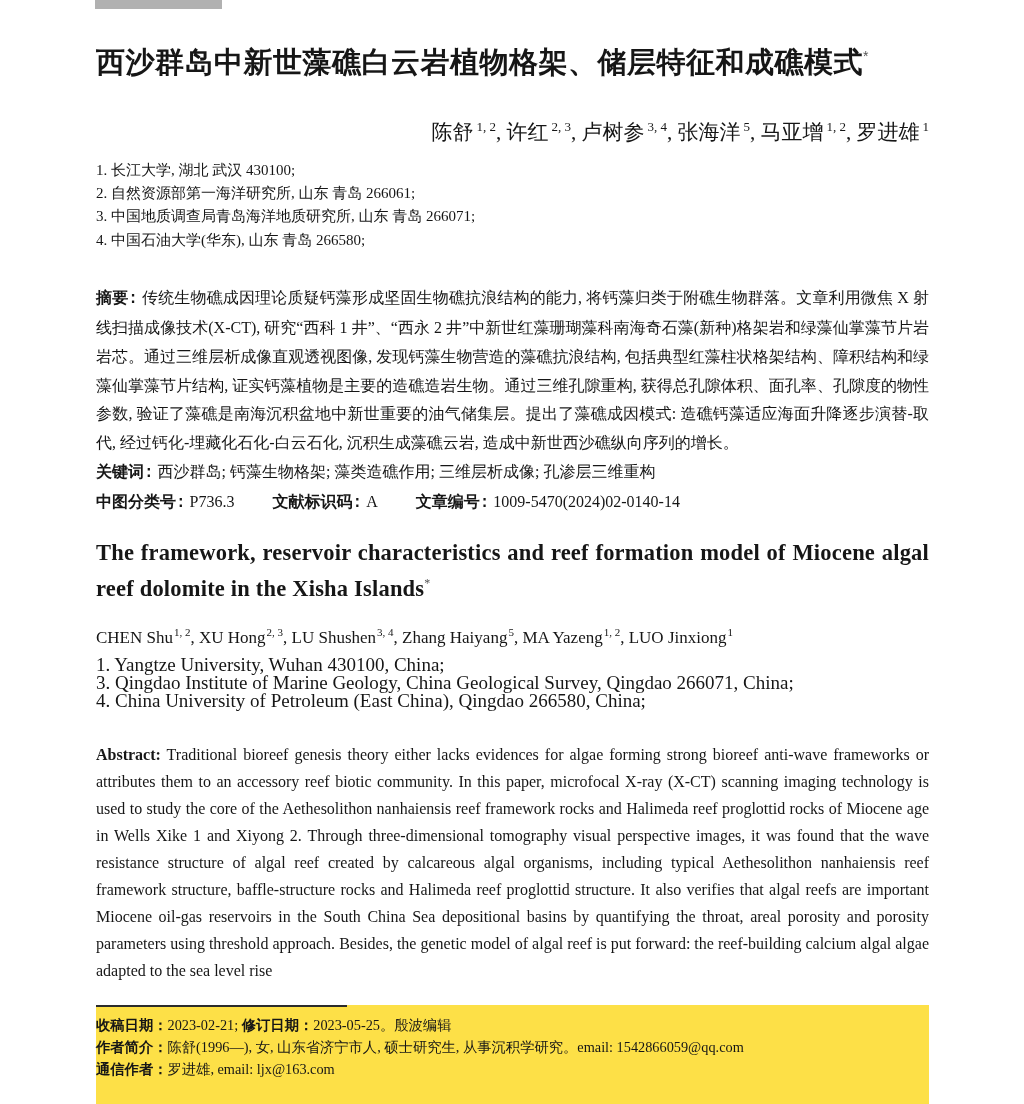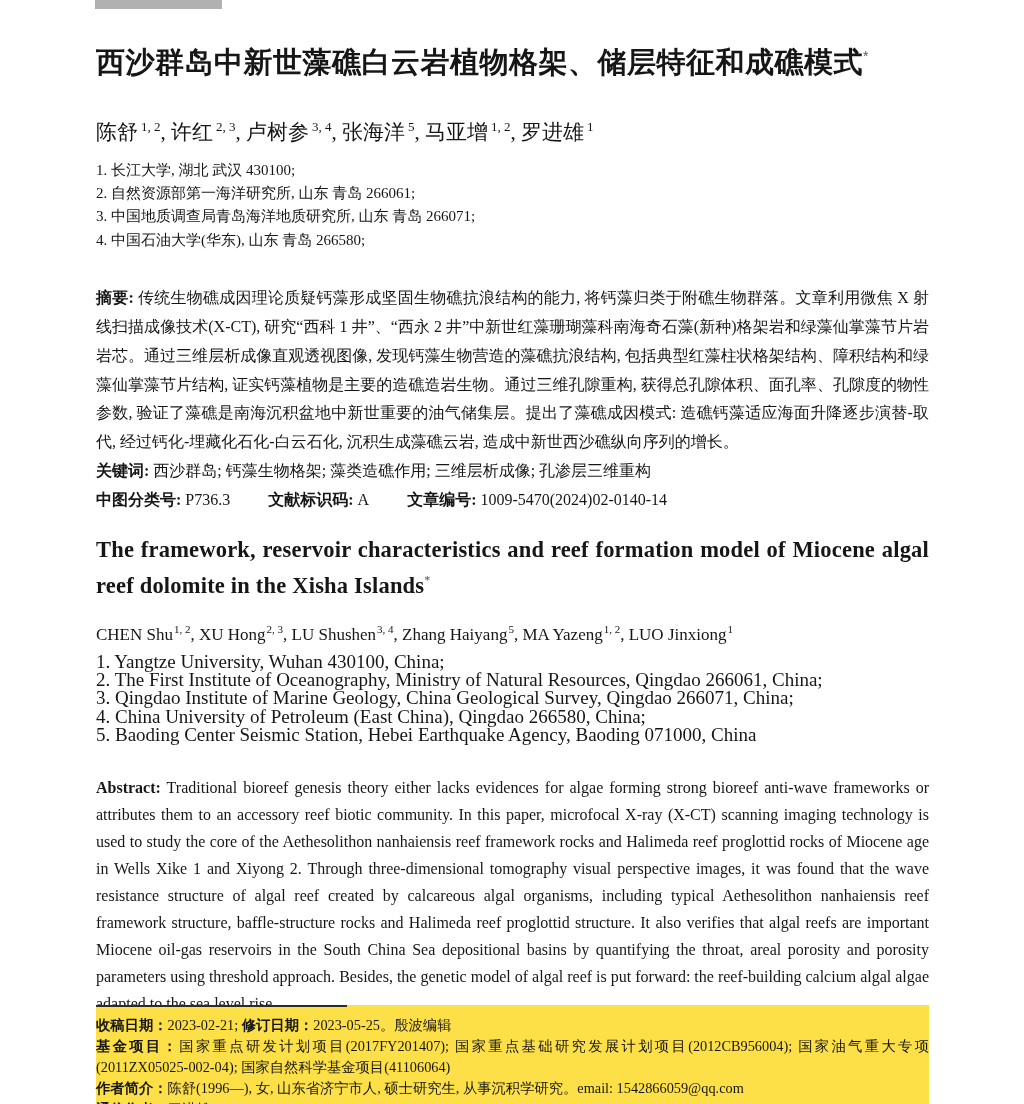--- a/index.html
+++ b/index.html
@@ -12,27 +12,27 @@
   .topbar{position:absolute;left:95px;top:0;width:127px;height:9px;background:#b1b1b1;}
   .page{position:absolute;left:96px;top:0;width:833px;}
 
   .cn-title{
     margin:37px 0 0;
     font-family:Liberation Sans, sans-serif;
     font-weight:700;font-size:29px;line-height:38px;letter-spacing:0.5px;
   }
   .cn-title sup{font-size:14px;font-weight:400;color:#555;}
 
-  .cn-authors{margin:32px 0 0;font-size:21px;line-height:27px;}
+  .cn-authors{margin:32px 0 0;font-size:21px;line-height:27px;text-align:right;}
   .cn-authors sup{font-size:13px;margin-left:3px;letter-spacing:0;}
 
   .cn-affils{margin:13px 0 0;font-size:15px;line-height:23.4px;}
   .cn-affils div{white-space:nowrap;}
 
-  .hei{font-family:Liberation Serif, serif;font-weight:700;font-style:normal;}
+  .hei{font-family:Liberation Mono, monospace;font-weight:700;font-style:normal;}
 
   .cn-abstract{margin:32px 0 0;font-size:16px;line-height:28.8px;text-align:justify;}
   .cn-keywords{margin:0;font-size:16px;line-height:28.8px;text-align:justify;}
   .cn-class{margin:0;font-size:16px;line-height:28.8px;}
   .cn-class .pair{margin-right:38px;}
   .cn-class .pair:last-child{margin-right:0;}
 
   .en-title{
     margin:20px 0 0;font-size:22.5px;line-height:30.5px;font-weight:700;
     text-align:justify;letter-spacing:0.2px;
@@ -76,29 +76,26 @@
   <p class="cn-keywords"><b class="hei">关键词:</b><span> 西沙群岛; 钙藻生物格架; 藻类造礁作用; 三维层析成像; 孔渗层三维重构</span></p>
 
   <p class="cn-class"><span class="pair"><b class="hei">中图分类号:</b><span> P736.3</span></span><span class="pair"><b class="hei">文献标识码:</b><span> A</span></span><span class="pair"><b class="hei">文章编号:</b><span> 1009-5470(2024)02-0140-14</span></span></p>
 
   <p class="en-title"><span>The framework, reservoir characteristics and reef formation model of Miocene algal reef dolomite in the Xisha Islands</span><sup>*</sup></p>
 
   <p class="en-authors"><span></span><span>CHEN Shu</span><sup>1, 2</sup><span>, </span><span>XU Hong</span><sup>2, 3</sup><span>, </span><span>LU Shushen</span><sup>3, 4</sup><span>, </span><span>Zhang Haiyang</span><sup>5</sup><span>, </span><span>MA Yazeng</span><sup>1, 2</sup><span>, </span><span>LUO Jinxiong</span><sup>1</sup></p>
 
   <div class="en-affils">
     <div>1. Yangtze University, Wuhan 430100, China;</div>
-    <div>2. The First Institute of Oceanography, Ministry of Natural Resources, Qingdao 266061, China;</div>
     <div>3. Qingdao Institute of Marine Geology, China Geological Survey, Qingdao 266071, China;</div>
     <div>4. China University of Petroleum (East China), Qingdao 266580, China;</div>
-    <div>5. Baoding Center Seismic Station, Hebei Earthquake Agency, Baoding 071000, China</div>
   </div>
 
   <p class="en-abstract"><b>Abstract:</b><span> Traditional bioreef genesis theory either lacks evidences for algae forming strong bioreef anti-wave frameworks or attributes them to an accessory reef biotic community. In this paper, microfocal X-ray (X-CT) scanning imaging technology is used to study the core of the </span><span class="em">Aethesolithon nanhaiensis</span><span> reef framework rocks and </span><span class="em">Halimeda</span><span> reef proglottid rocks of Miocene age in Wells Xike 1 and Xiyong 2. Through three-dimensional tomography visual perspective images, it was found that the wave resistance structure of algal reef created by calcareous algal organisms, including typical </span><span class="em">Aethesolithon nanhaiensis</span><span> reef framework structure, baffle-structure rocks and Halimeda reef proglottid structure. It also verifies that algal reefs are important Miocene oil-gas reservoirs in the South China Sea depositional basins by quantifying the throat, areal porosity and porosity parameters using threshold approach. Besides, the genetic model of algal reef is put forward: the reef-building calcium algal algae adapted to the sea level rise</span></p>
 
 </div>
 
 <div class="footer">
   <div class="rule"></div>
   <p class="first"><b class="hei">收稿日期：</b><span>2023-02-21; </span><b class="hei">修订日期：</b><span>2023-05-25。殷波编辑</span></p>
-  <p><b class="hei">基金项目：</b><span>国家重点研发计划项目(2017FY201407); 国家重点基础研究发展计划项目(2012CB956004); 国家油气重大专项(2011ZX05025-002-04); 国家自然科学基金项目(41106064)</span></p>
   <p><b class="hei">作者简介：</b><span>陈舒(1996—), 女, 山东省济宁市人, 硕士研究生, 从事沉积学研究。email: 1542866059@qq.com</span></p>
   <p><b class="hei">通信作者：</b><span>罗进雄, email: ljx@163.com</span></p>
 </div>
 
 </body></html>

